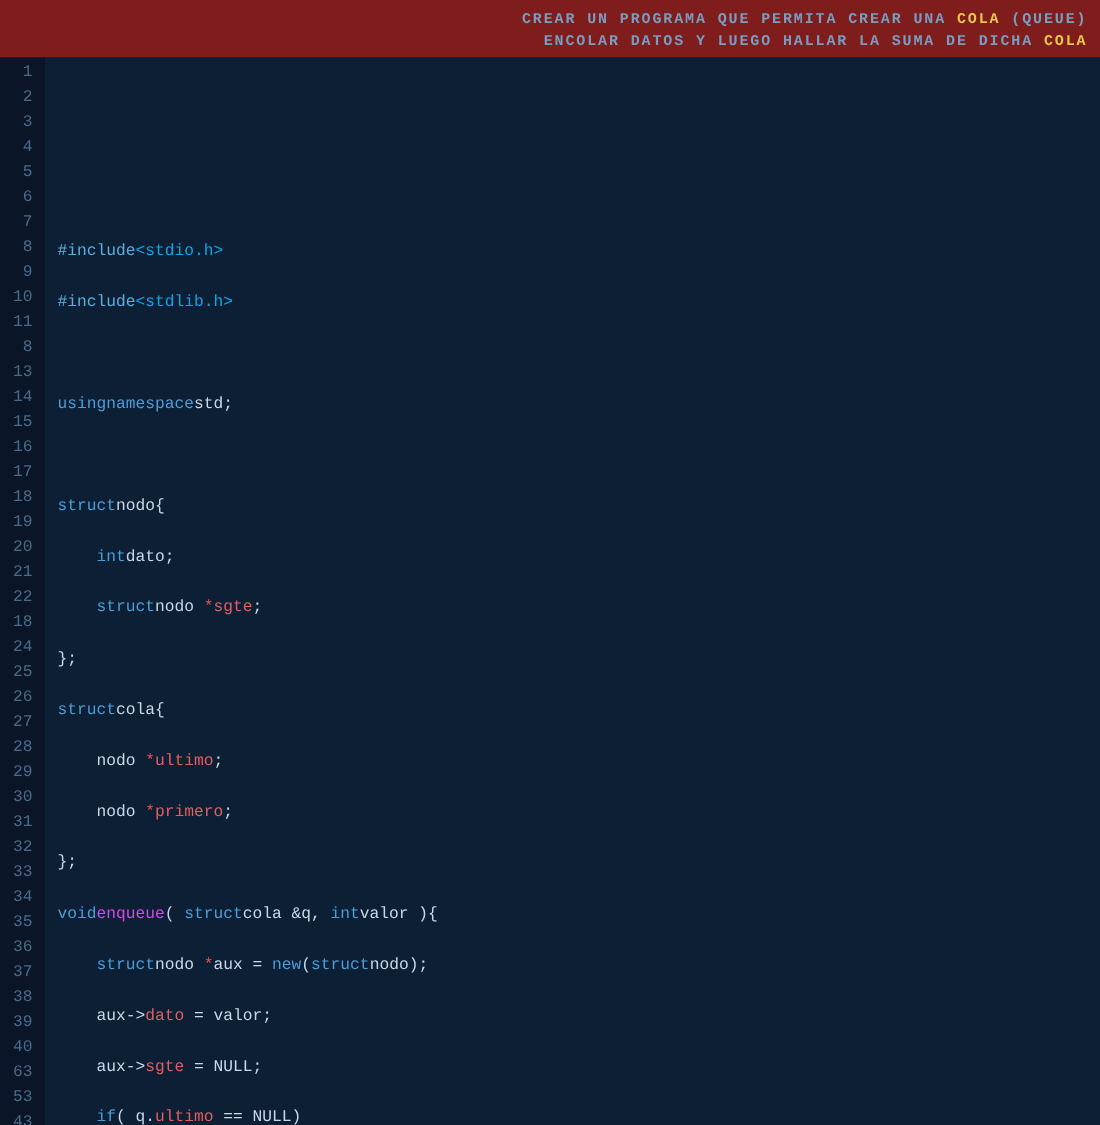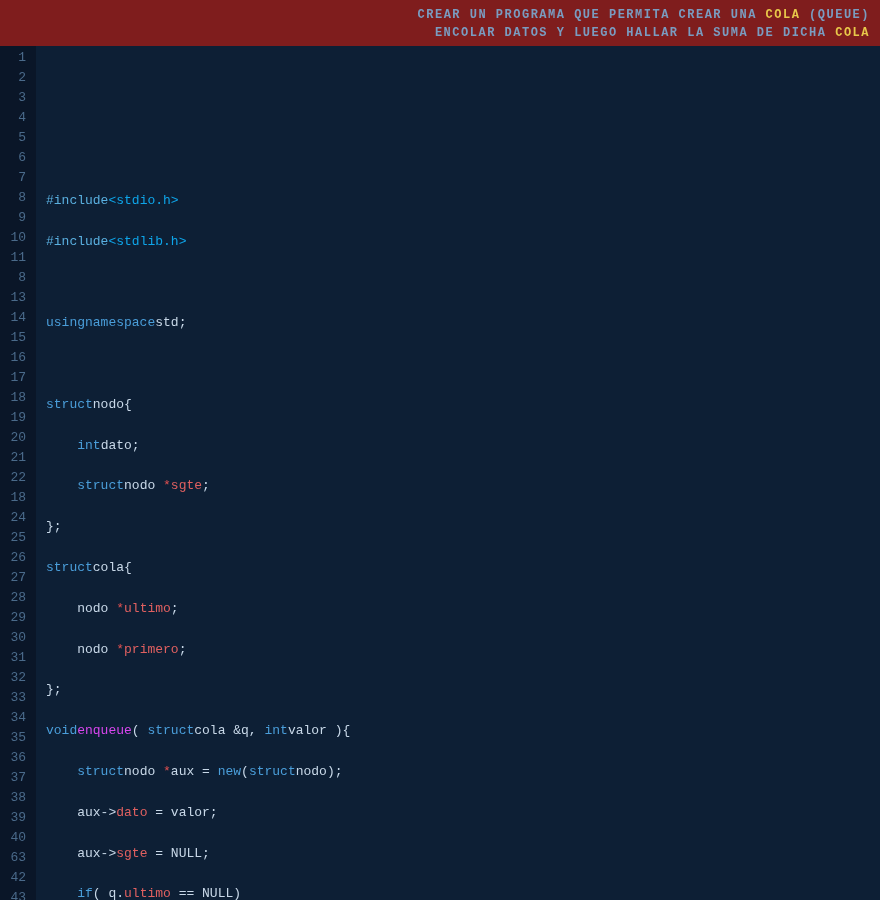--- a/index.html
+++ b/index.html
@@ -137,21 +137,21 @@
       <div>32</div>
       <div>33</div>
       <div>34</div>
       <div>35</div>
       <div>36</div>
       <div>37</div>
       <div>38</div>
       <div>39</div>
       <div>40</div>
       <div>63</div>
-      <div>42</div>
+      <div>53</div>
       <div>43</div>
 
     </div>
 
     <div class="code-content">
 <div class="code-line">&nbsp;</div>
 <div class="code-line">&nbsp;</div>
 <div class="code-line">&nbsp;</div>
 <div class="code-line"><span class="include-kw">#include</span> <span class="include-file">&lt;stdio.h&gt;</span></div>
 <div class="code-line"><span class="include-kw">#include</span> <span class="include-file">&lt;stdlib.h&gt;</span></div>

